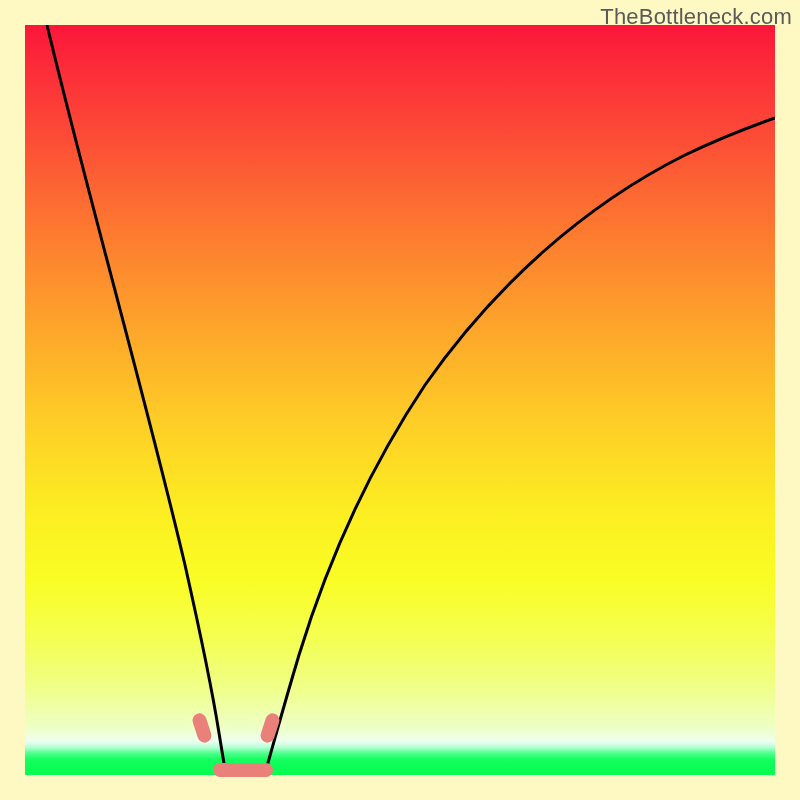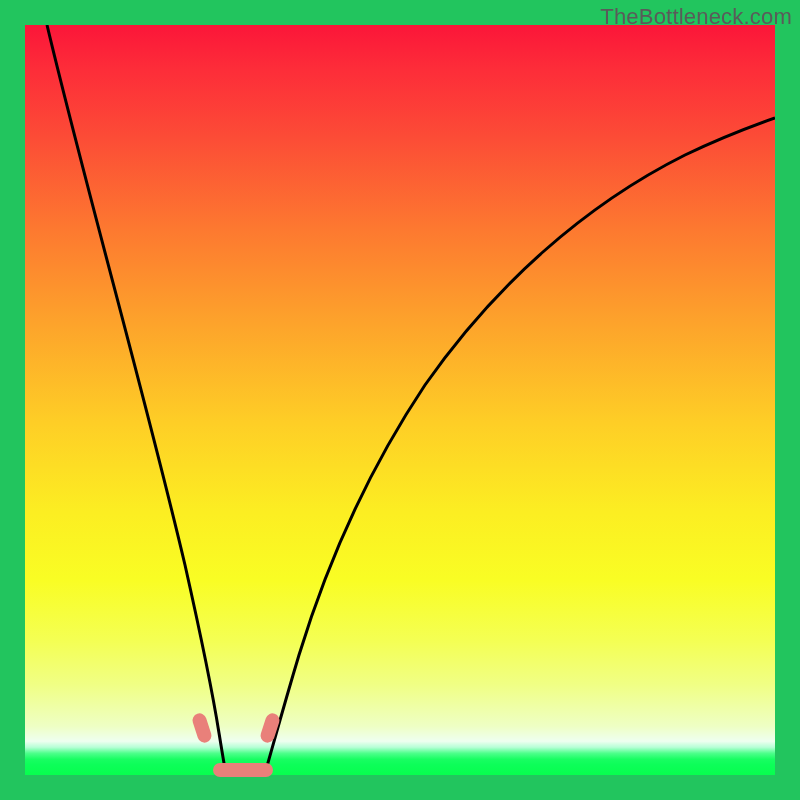--- a/index.html
+++ b/index.html
@@ -8,21 +8,21 @@
     width: 800px;
     height: 800px;
     background: #000;
     overflow: hidden;
     font-family: Arial, Helvetica, sans-serif;
   }
   .stage {
     position: relative;
     width: 800px;
     height: 800px;
-    background: #22c55e;
+    background: #fef9c3;
   }
   .plot-area {
     position: absolute;
     left: 25px;
     top: 25px;
     width: 750px;
     height: 750px;
     
     background: linear-gradient(
       to bottom,

